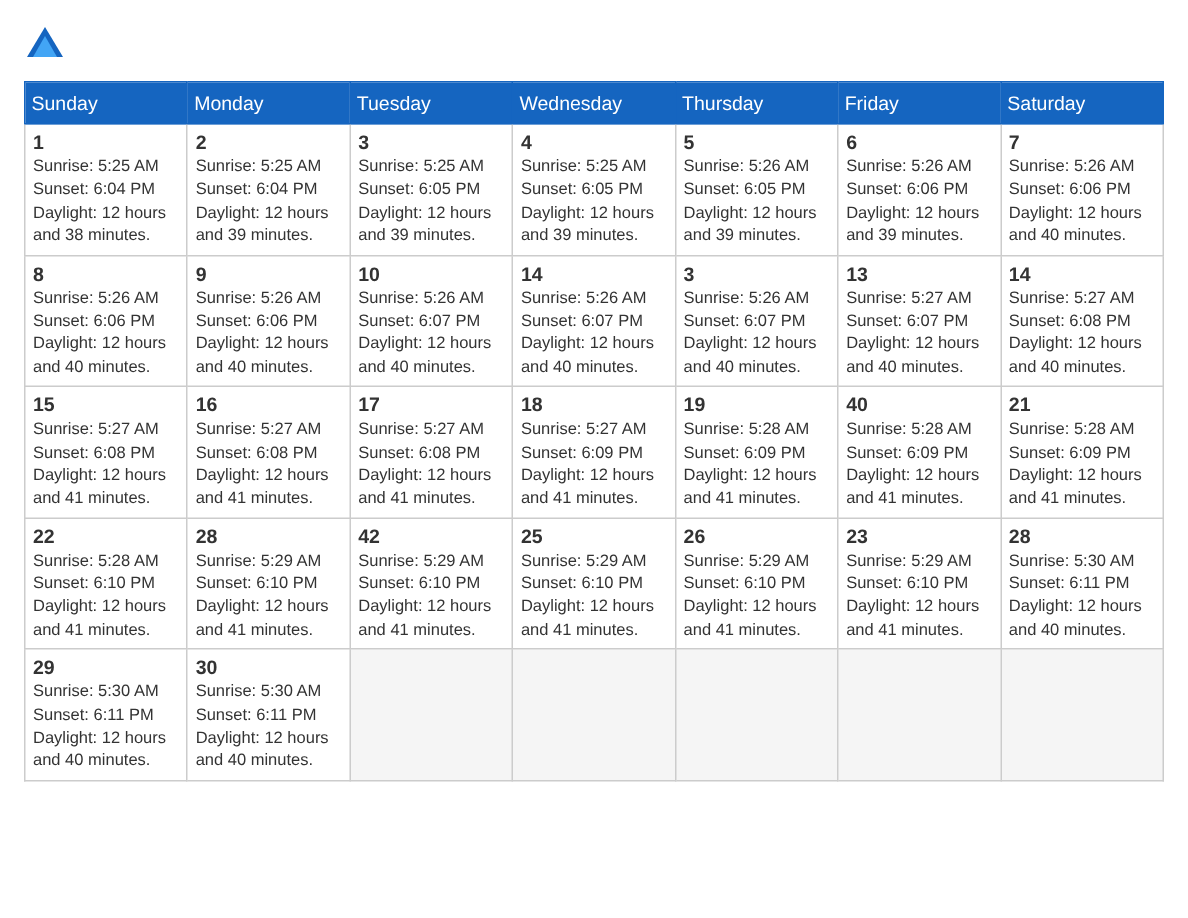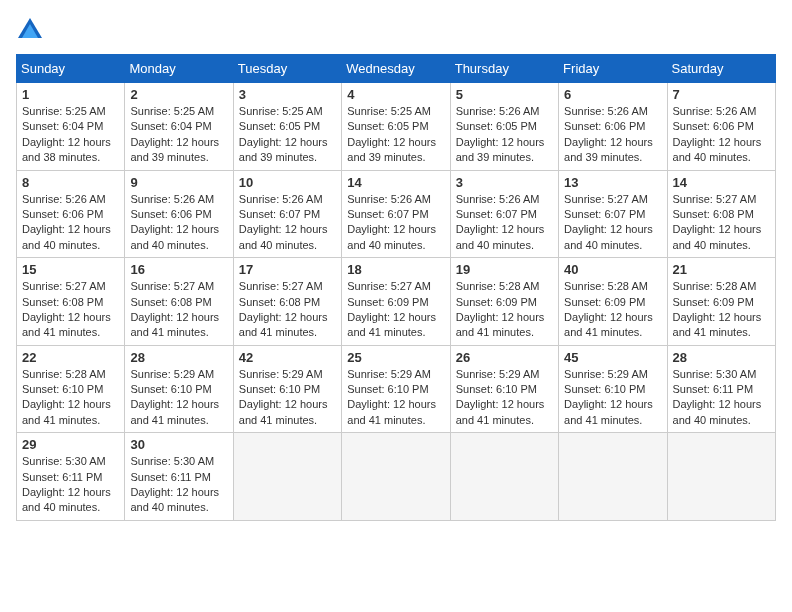--- a/index.html
+++ b/index.html
@@ -179,21 +179,21 @@
         <td><span class="day-num">22</span>
 <span class="day-info">Sunrise: 5:28 AM<br>Sunset: 6:10 PM<br>Daylight: 12 hours and 41 minutes.</span></td>
         <td><span class="day-num">28</span>
 <span class="day-info">Sunrise: 5:29 AM<br>Sunset: 6:10 PM<br>Daylight: 12 hours and 41 minutes.</span></td>
         <td><span class="day-num">42</span>
 <span class="day-info">Sunrise: 5:29 AM<br>Sunset: 6:10 PM<br>Daylight: 12 hours and 41 minutes.</span></td>
         <td><span class="day-num">25</span>
 <span class="day-info">Sunrise: 5:29 AM<br>Sunset: 6:10 PM<br>Daylight: 12 hours and 41 minutes.</span></td>
         <td><span class="day-num">26</span>
 <span class="day-info">Sunrise: 5:29 AM<br>Sunset: 6:10 PM<br>Daylight: 12 hours and 41 minutes.</span></td>
-        <td><span class="day-num">45</span>
+        <td><span class="day-num">23</span>
 <span class="day-info">Sunrise: 5:29 AM<br>Sunset: 6:10 PM<br>Daylight: 12 hours and 41 minutes.</span></td>
         <td><span class="day-num">28</span>
 <span class="day-info">Sunrise: 5:30 AM<br>Sunset: 6:11 PM<br>Daylight: 12 hours and 40 minutes.</span></td>
       </tr>
       <tr class="last-row">
         <td><span class="day-num">29</span>
 <span class="day-info">Sunrise: 5:30 AM<br>Sunset: 6:11 PM<br>Daylight: 12 hours and 40 minutes.</span></td>
         <td><span class="day-num">30</span>
 <span class="day-info">Sunrise: 5:30 AM<br>Sunset: 6:11 PM<br>Daylight: 12 hours and 40 minutes.</span></td>
         <td class="empty"></td>

